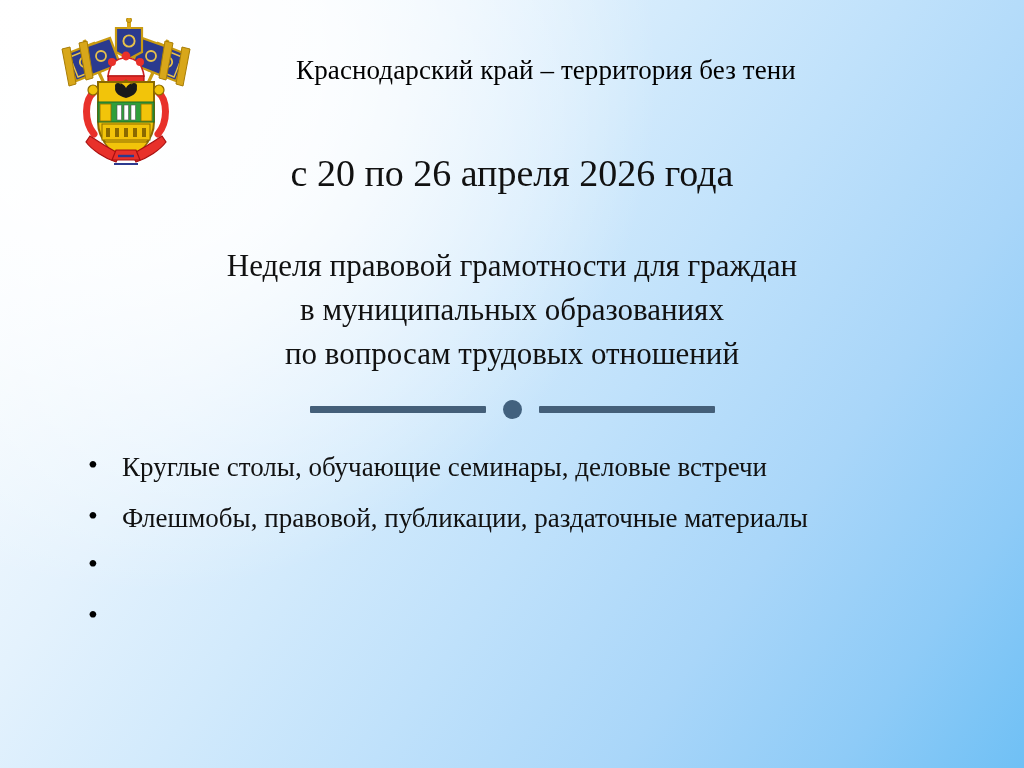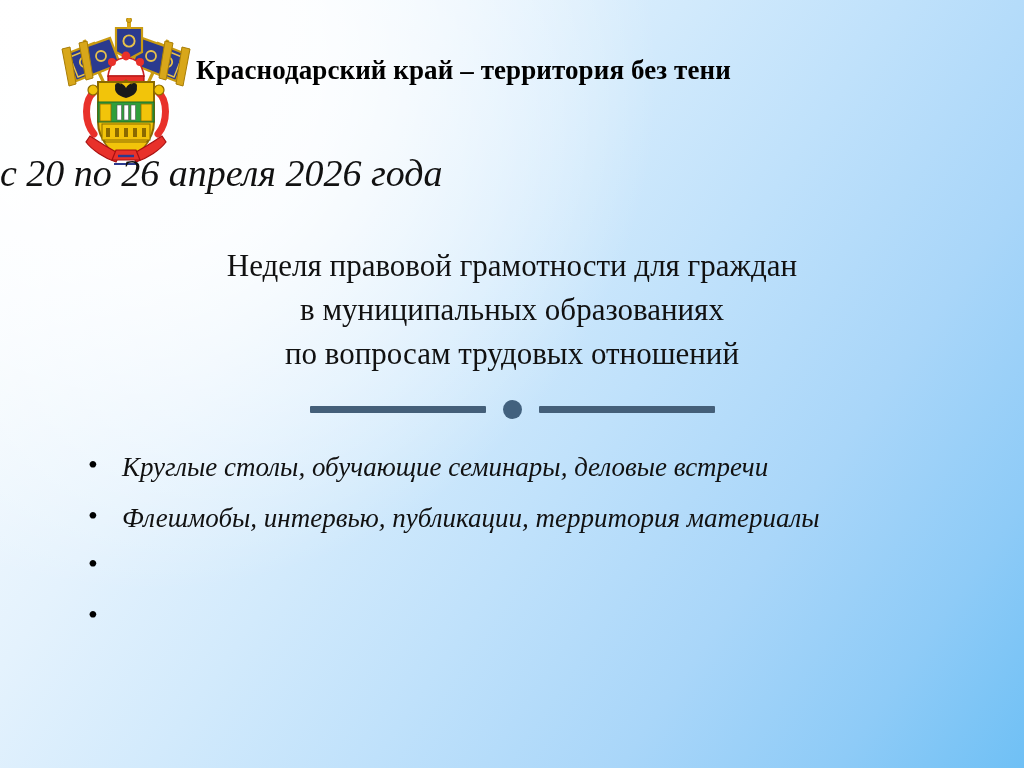--- a/index.html
+++ b/index.html
@@ -42,39 +42,39 @@
     height: 148px;
   }
   #emblem svg { display: block; width: 100%; height: 100%; }
 
   
   #title {
     position: absolute;
     left: 196px;
     top: 56px;
     width: 700px;
+    text-align: center;
     font-size: 27px;
-    font-weight: bold;
+    font-weight: normal;
     color: #000000;
     letter-spacing: 0.1px;
     line-height: 1.1;
     white-space: nowrap;
   }
 
   
   #date-line {
     position: absolute;
     left: 0;
     top: 152px;
     width: 1024px;
-    text-align: left;
+    text-align: center;
     font-size: 38px;
     color: #111111;
     line-height: 1.15;
-    font-style: italic;
   }
 
   
   #subtitle {
     position: absolute;
     left: 0;
     top: 244px;
     width: 1024px;
     text-align: center;
     font-size: 31px;
@@ -124,21 +124,20 @@
     flex: 0 0 auto;
     width: 34px;
     font-size: 28px;
     line-height: 1;
     color: #000000;
     text-align: left;
     position: relative;
     top: -2px;
   }
   .bullet-text {
-    font-style: italic;
     font-size: 27px;
     color: #111111;
     line-height: 1.26;
     white-space: nowrap;
   }
 </style>
 </head>
 <body>
 
 <div id="slide">
@@ -248,21 +247,21 @@
     <span class="bar"></span>
   </div>
 
   <div id="bullets">
     <div class="bullet-row">
       <span class="bullet-mark">•</span>
       <span class="bullet-text">Круглые столы, обучающие семинары, деловые встречи</span>
     </div>
     <div class="bullet-row">
       <span class="bullet-mark">•</span>
-      <span class="bullet-text">Флешмобы, интервью, публикации, территория материалы</span>
+      <span class="bullet-text">Флешмобы, правовой, публикации, раздаточные материалы</span>
     </div>
     <div class="bullet-row">
       <span class="bullet-mark">•</span>
     </div>
     <div class="bullet-row">
       <span class="bullet-mark">•</span>
     </div>
   </div>
 
 </div>

